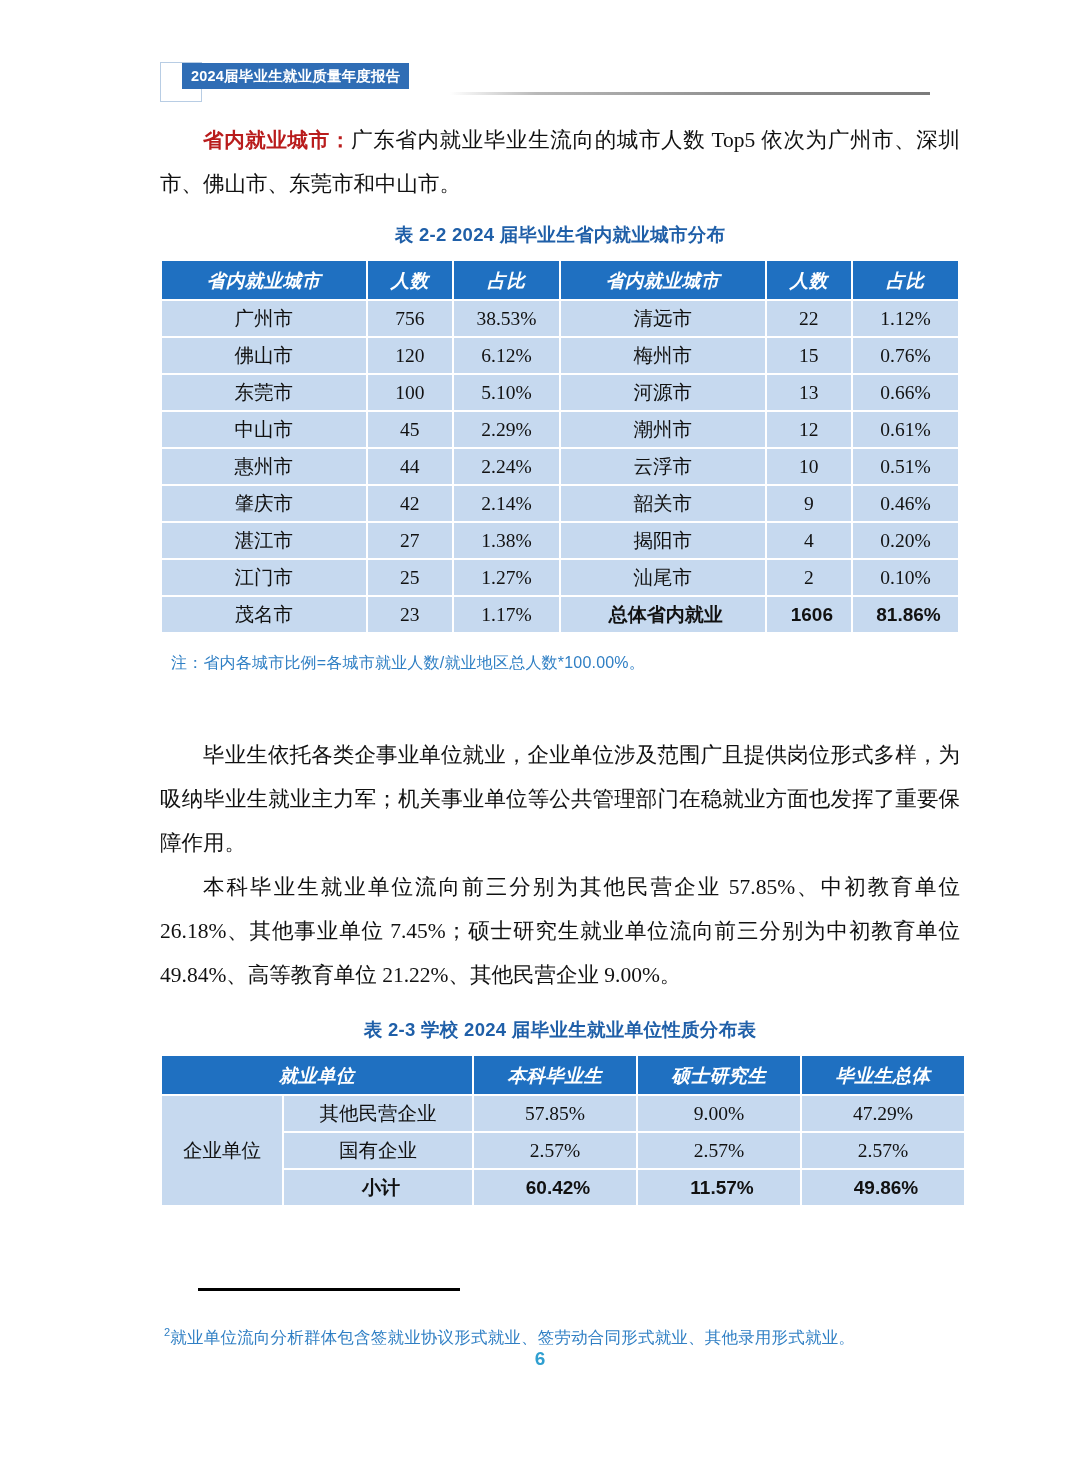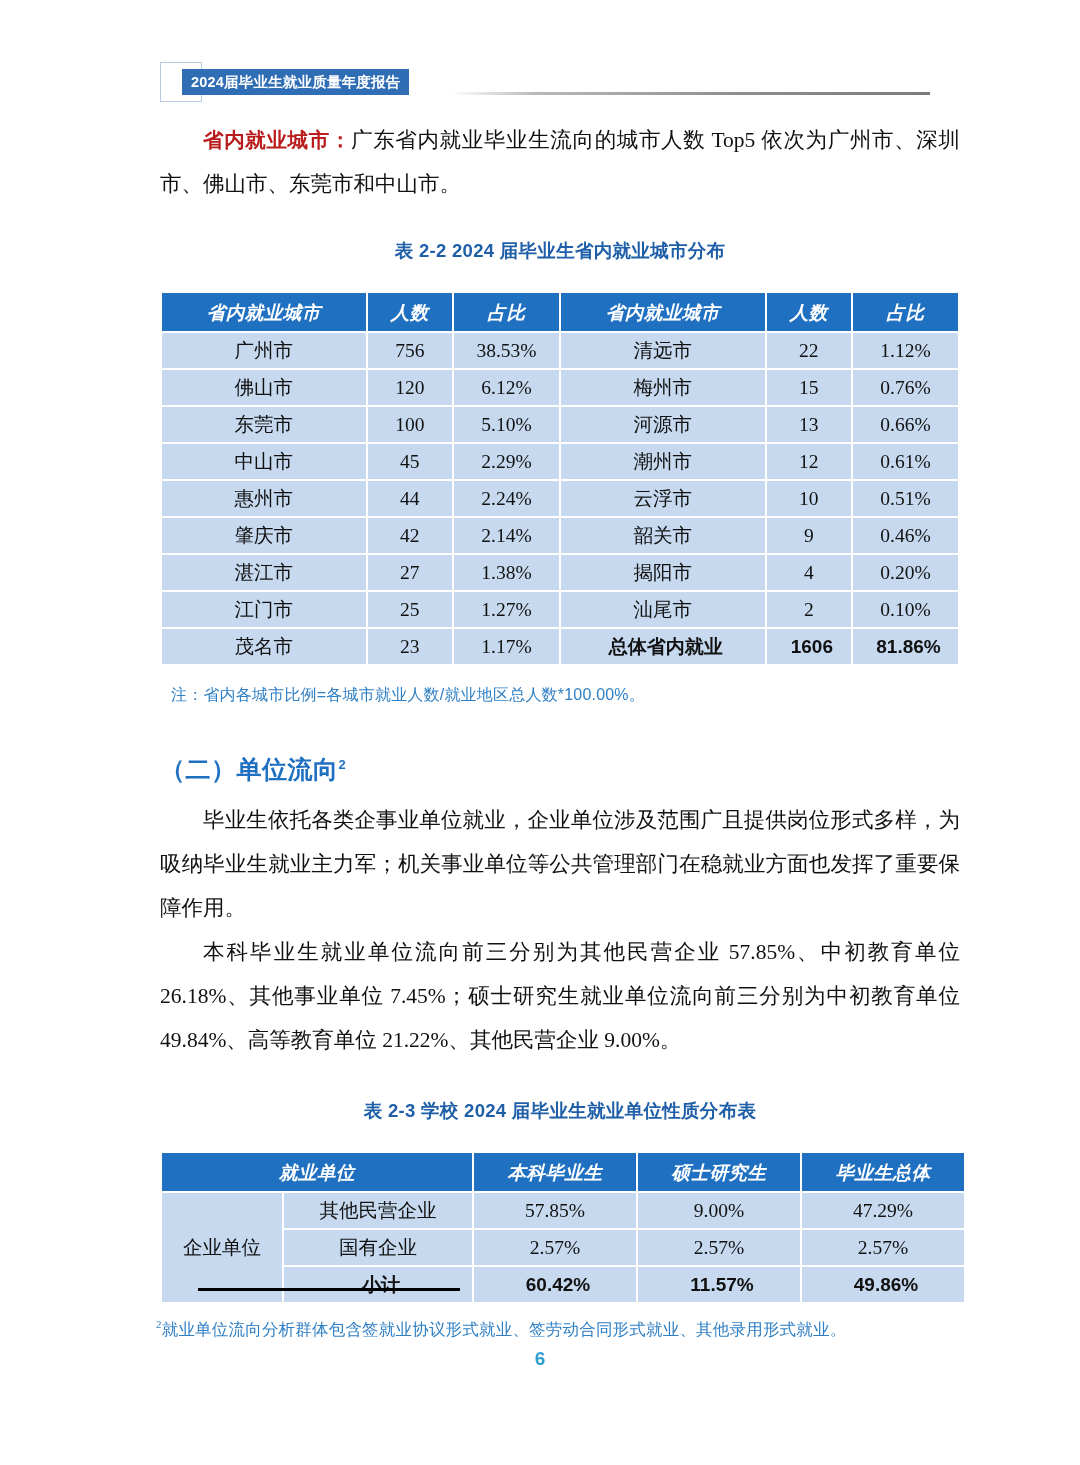--- a/index.html
+++ b/index.html
@@ -30,21 +30,21 @@
   .rh-square {
     position: absolute;
     left: 160px; top: 62px;
     width: 42px; height: 40px;
     border: 1.5px solid #b8cde4;
     background: #ffffff;
     box-sizing: border-box;
   }
   .rh-box {
     position: absolute;
-    left: 182px; top: 69px;
+    left: 182px; top: 63px;
     height: 26px;
     background: #2f6db5;
     color: #ffffff;
     font-family: "Liberation Sans", "DejaVu Sans", sans-serif;
     font-weight: bold;
     font-size: 14.5px;
     line-height: 26px;
     padding: 0 9px;
     white-space: nowrap;
     letter-spacing: 0.2px;
@@ -74,21 +74,21 @@
   }
   .lead-blue {
     color: #b91c1c;
     font-weight: bold;
     font-family: "Liberation Sans", "DejaVu Sans", sans-serif;
     font-size: 20.5px;
   }
 
   
   .tbl-caption {
-    margin: 16px;
+    margin: 0;
     text-align: center;
     color: #1f5fa8;
     font-family: "Liberation Sans", "DejaVu Sans", sans-serif;
     font-weight: bold;
     font-size: 18.5px;
     letter-spacing: 0.3px;
   }
 
   
   table.rep {
@@ -160,23 +160,23 @@
     top: 1288px;
     width: 262px;
     height: 2.5px;
     background: #000000;
   }
   .footnote {
     position: absolute;
     left: 148px;
     top: 1310px;
     width: 860px;
-    margin: 8px;
+    margin: 16px;
     color: #2f7fc4;
-    font-family: Liberation Serif, serif;
+    font-family: Liberation Sans, sans-serif;
     font-size: 16.5px;
     letter-spacing: 0.2px;
   }
   .footnote sup { font-size: 11px; vertical-align: super; }
 
   .pageno {
     position: absolute;
     left: 0;
     top: 1348px;
     width: 1080px;
@@ -319,21 +319,20 @@
         </tr>
       </tbody>
     </table>
 
     <div class="sp-8"></div>
 
     <p class="tbl-note">注：省内各城市比例=各城市就业人数/就业地区总人数*100.00%。</p>
 
     <div class="sp-36"></div>
 
-    <h2 class="sect"><span>（二）单位流向</span><sup>2</sup></h2>
 
     <div class="sp-12"></div>
 
     <p class="body">毕业生依托各类企事业单位就业，企业单位涉及范围广且提供岗位形式多样，为吸纳毕业生就业主力军；机关事业单位等公共管理部门在稳就业方面也发挥了重要保障作用。</p>
 
     <p class="body">本科毕业生就业单位流向前三分别为其他民营企业 57.85%、中初教育单位 26.18%、其他事业单位 7.45%；硕士研究生就业单位流向前三分别为中初教育单位 49.84%、高等教育单位 21.22%、其他民营企业 9.00%。</p>
 
     <div class="sp-20"></div>
 
     <p class="tbl-caption">表 2-3  学校 2024 届毕业生就业单位性质分布表</p>

